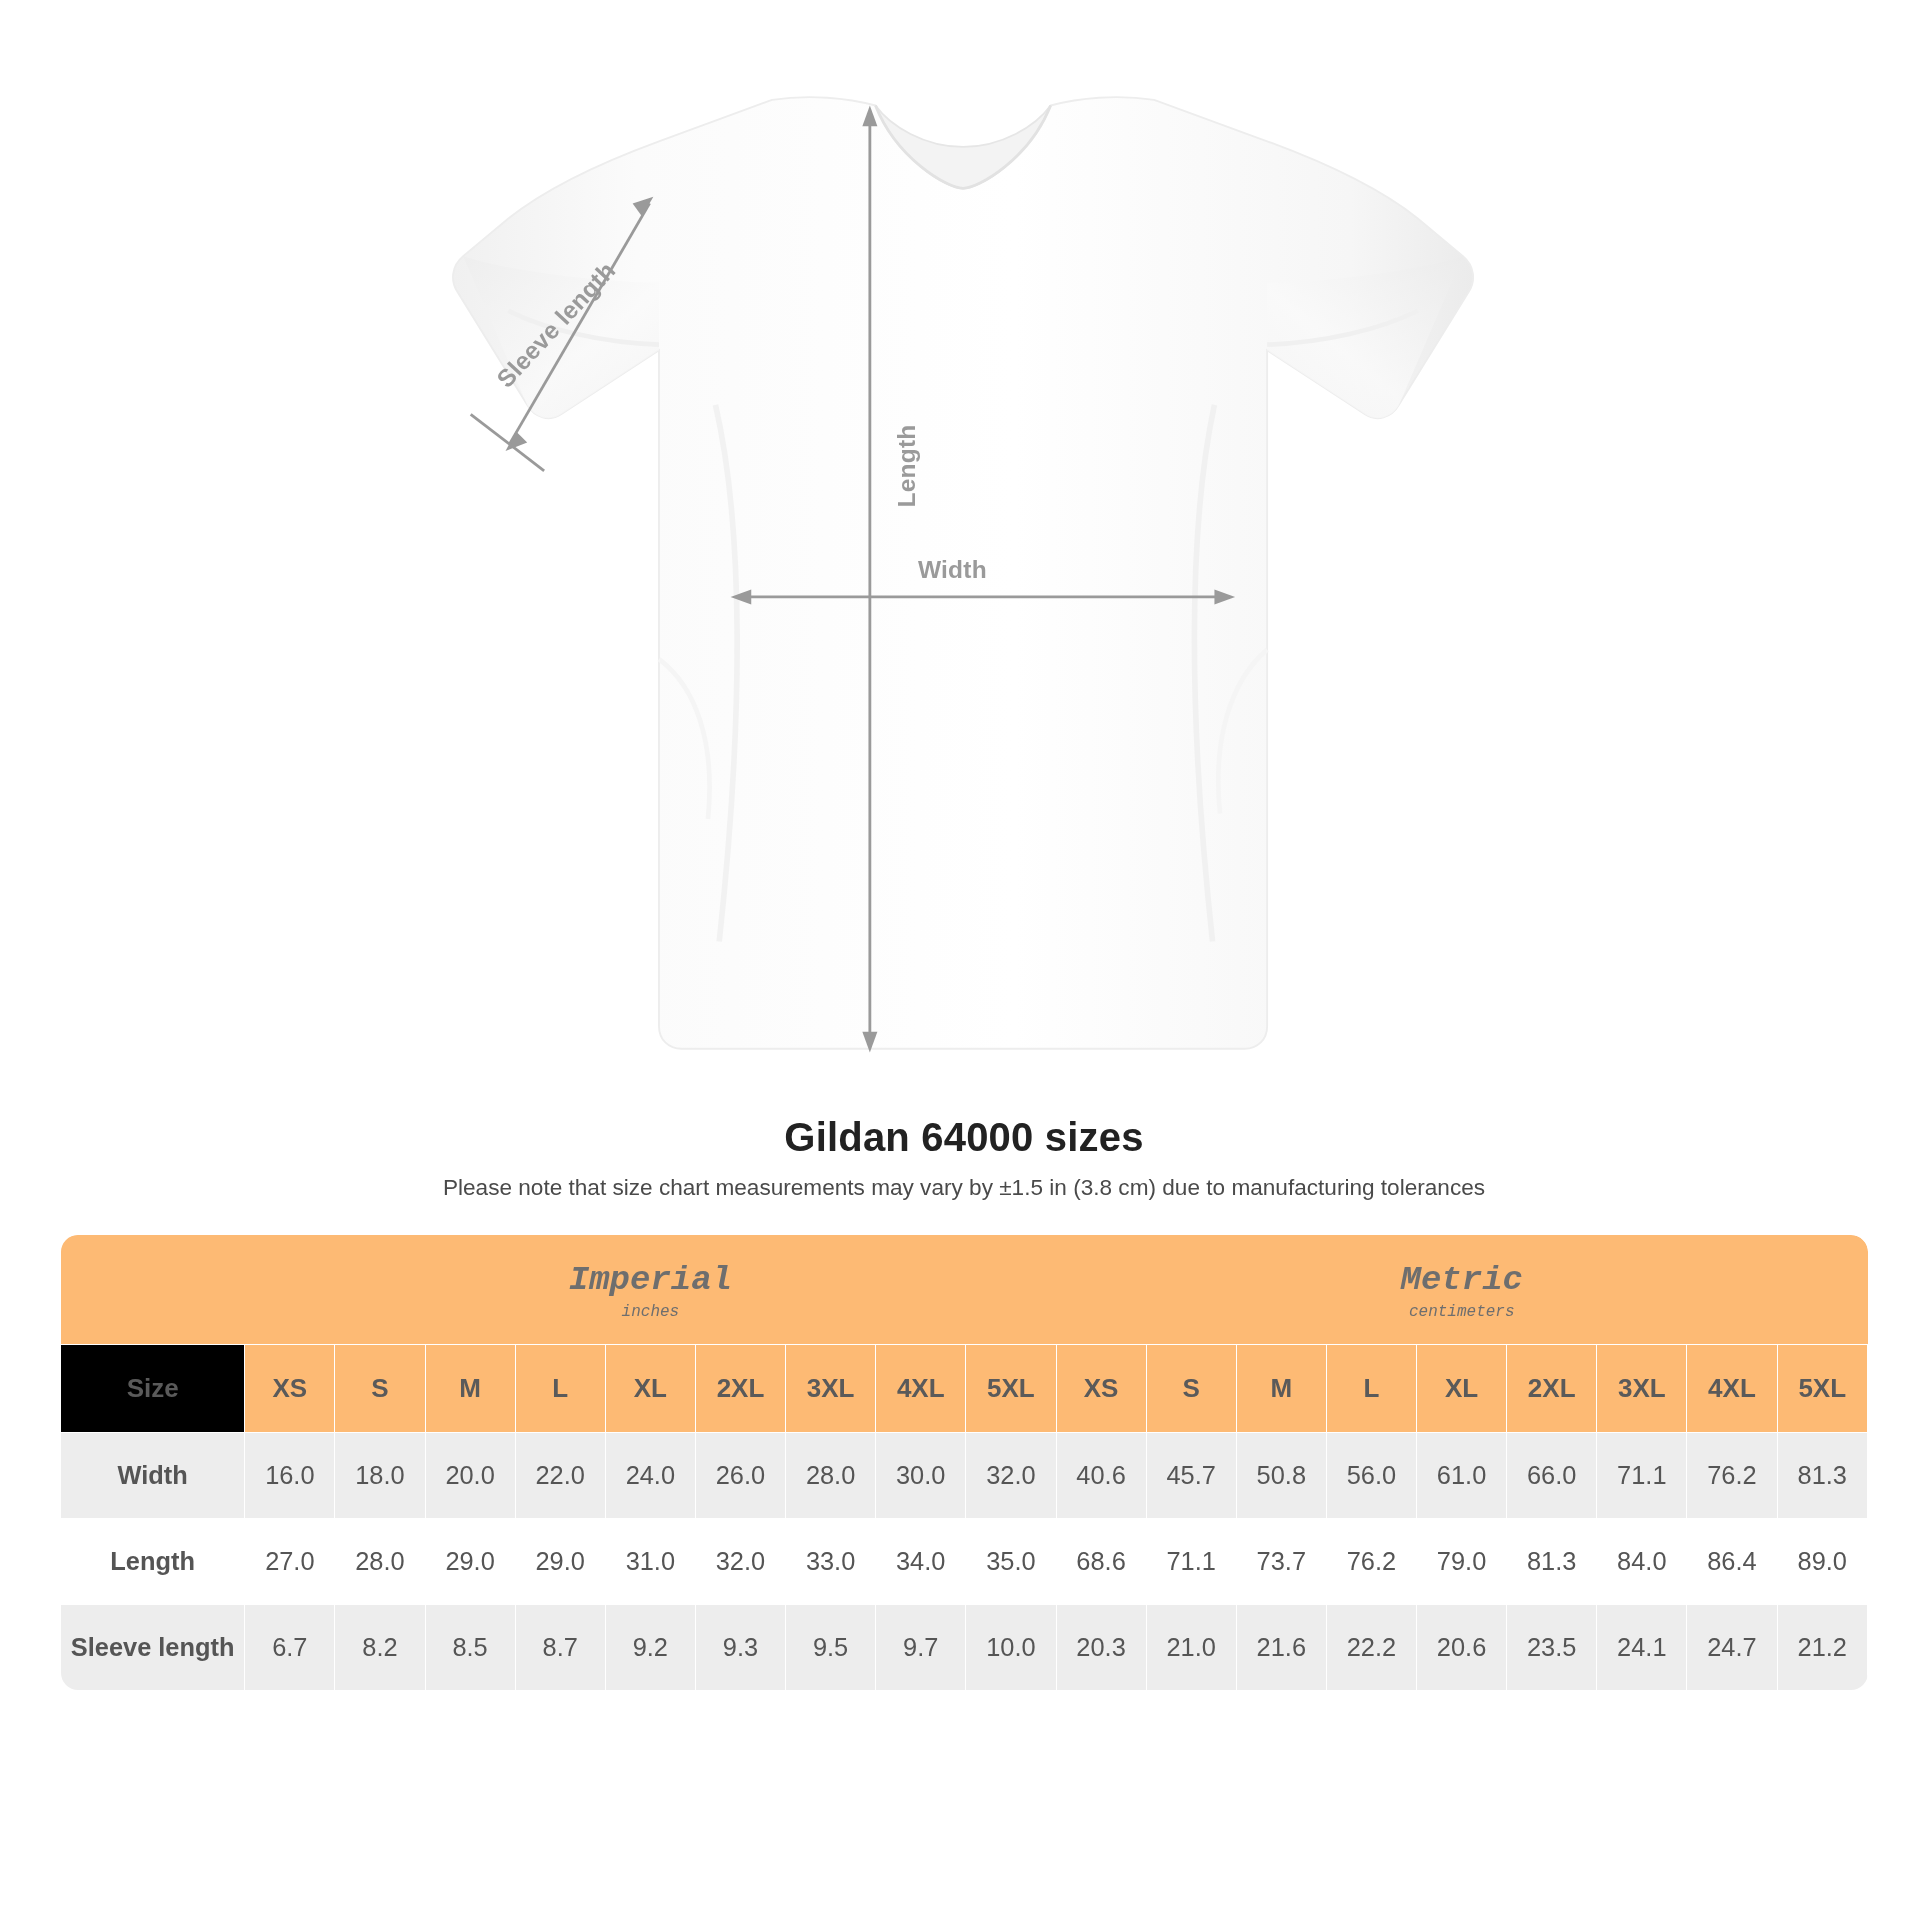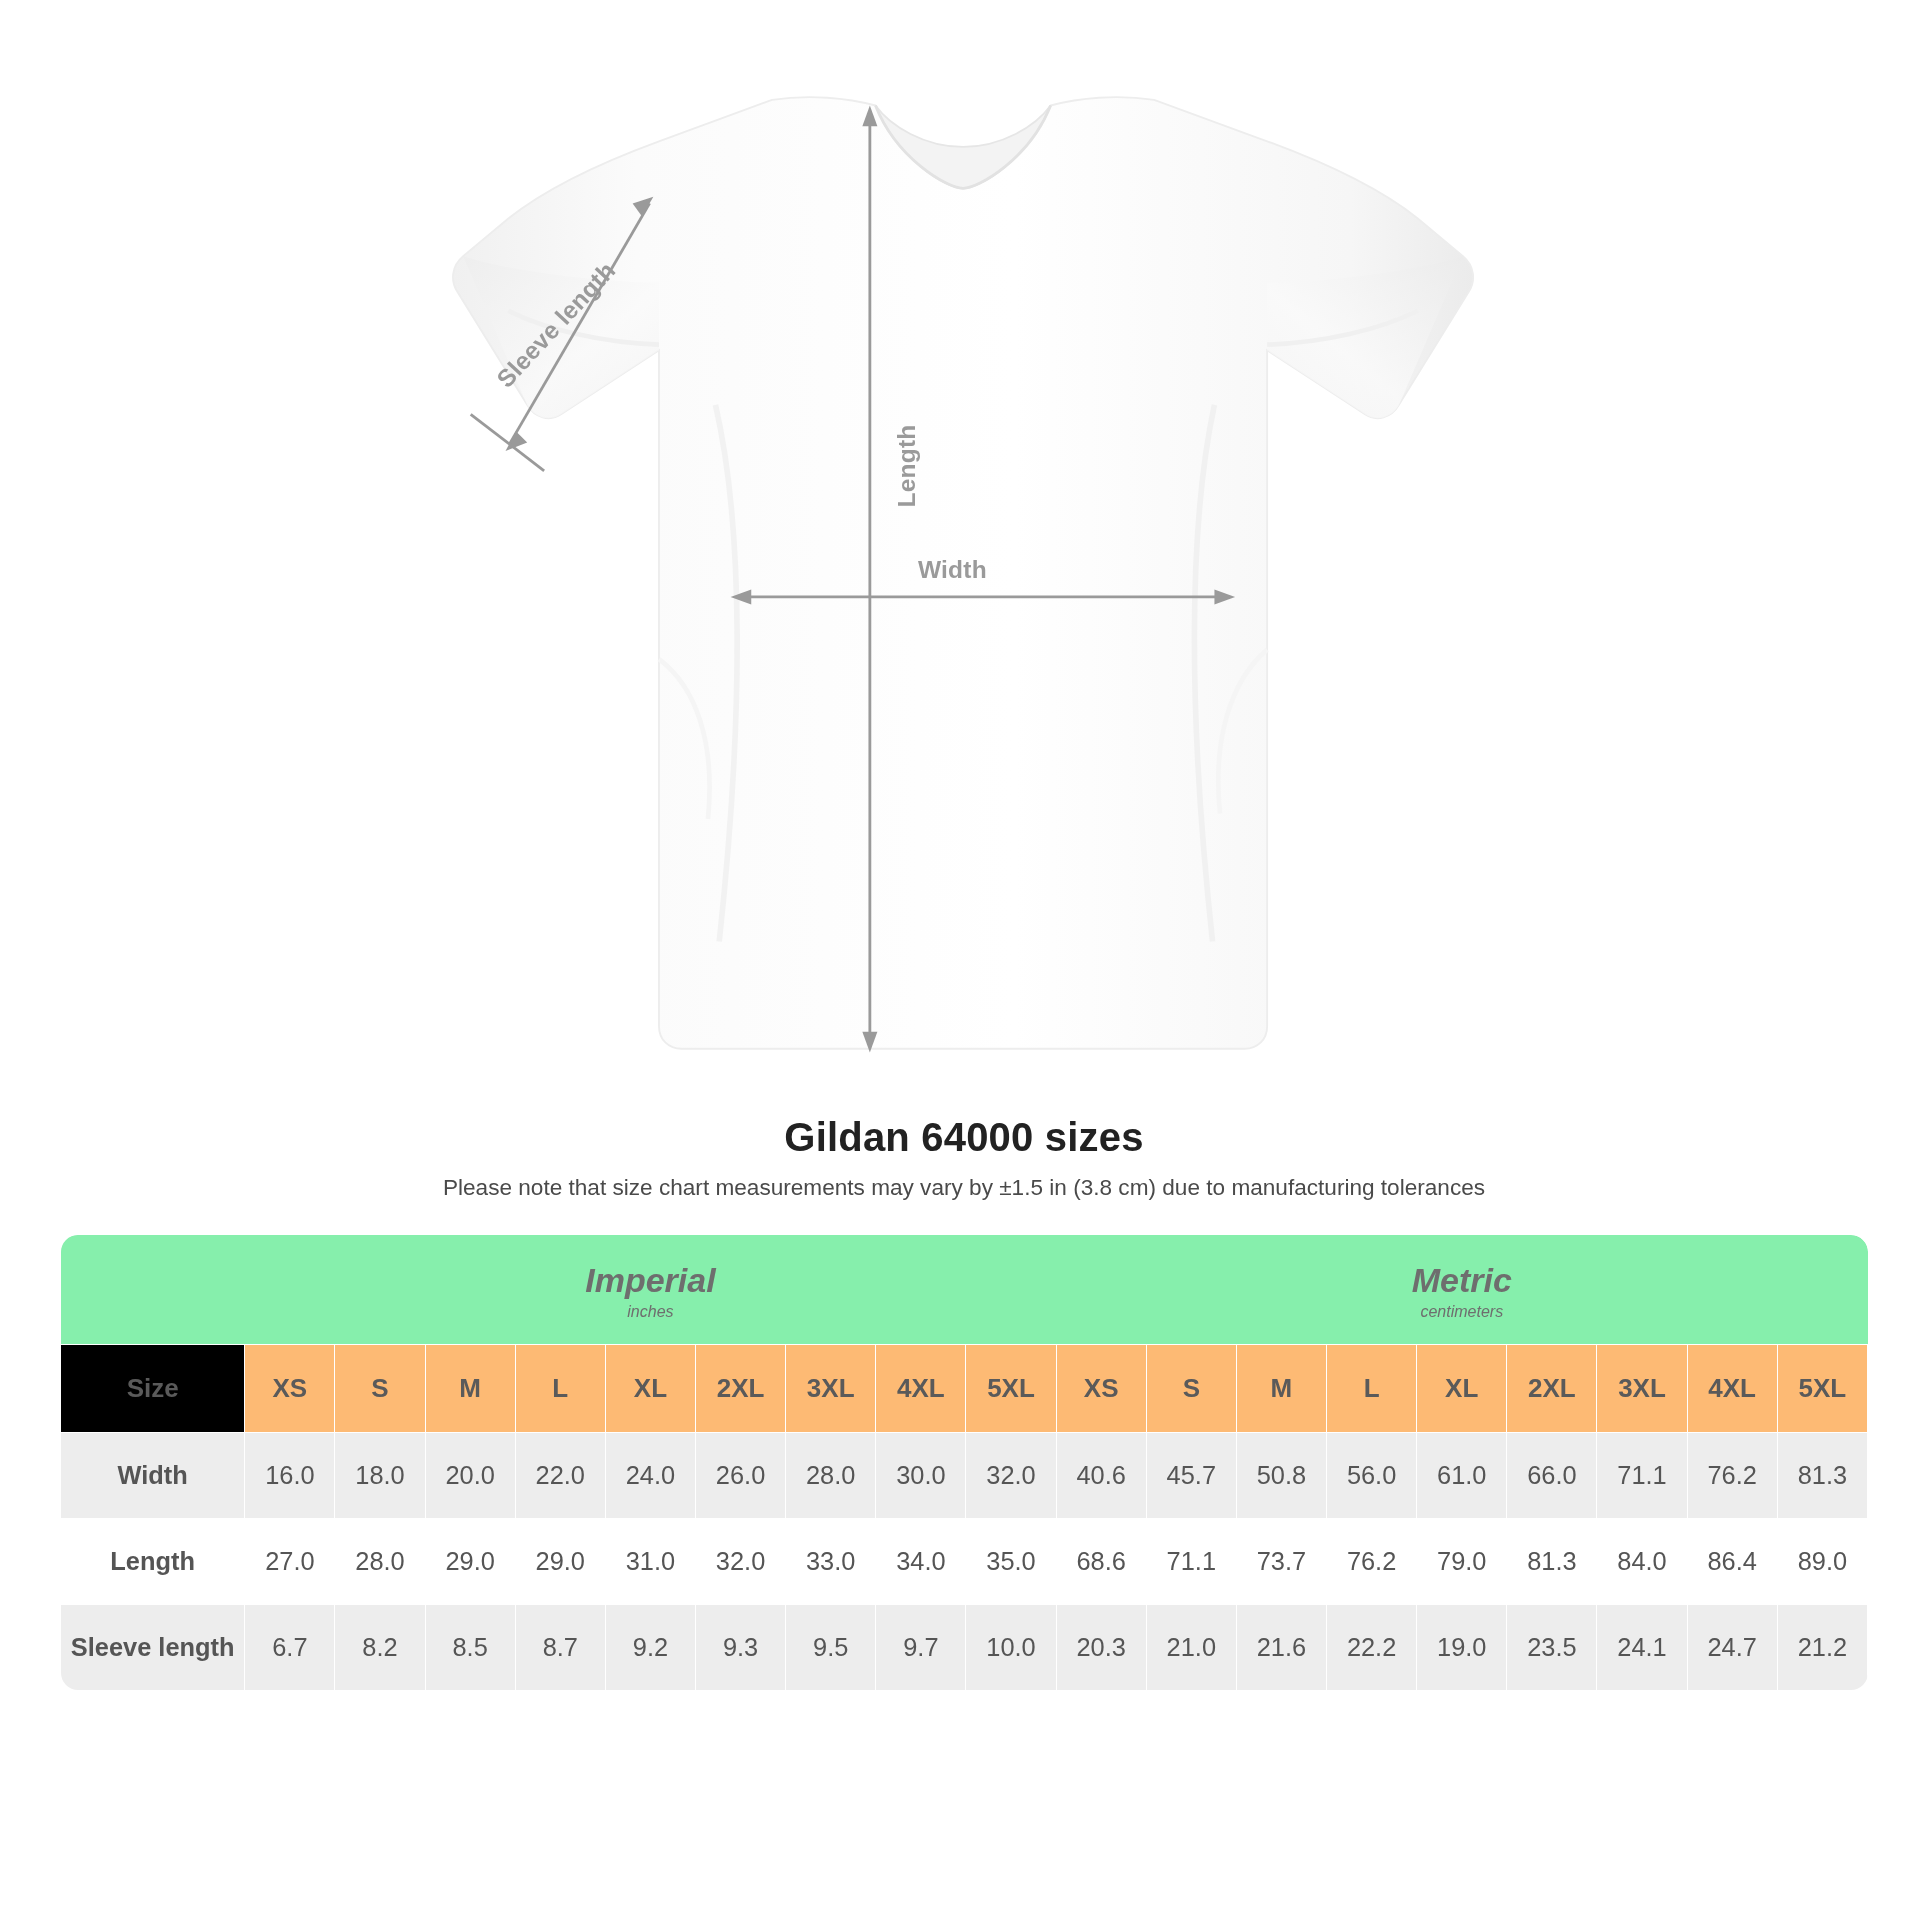--- a/index.html
+++ b/index.html
@@ -85,23 +85,24 @@
     table-layout: fixed;
   }
   table.size-table td, table.size-table th {
     border: 0.9px solid #ffffff;
     text-align: center;
     vertical-align: middle;
     font-size: 24.5px;
     color: #555555;
   }
   tr.unit-row td {
-    background: #86efac;
+    background: #fdba74;
     border: none;
     padding: 24.5px 0 21px 0;
+    font-family: Liberation Mono, monospace;
   }
   .unit-name {
     font-size: 34px;
     font-weight: bold;
     font-style: italic;
     color: #6e6e6e;
     line-height: 1.25;
   }
   .unit-sub {
     font-size: 16px;
@@ -332,21 +333,21 @@
           <td>8.7</td>
           <td>9.2</td>
           <td>9.3</td>
           <td>9.5</td>
           <td>9.7</td>
           <td>10.0</td>
           <td>20.3</td>
           <td>21.0</td>
           <td>21.6</td>
           <td>22.2</td>
-          <td>19.0</td>
+          <td>20.6</td>
           <td>23.5</td>
           <td>24.1</td>
           <td>24.7</td>
           <td class="corner-br">21.2</td>
         </tr>
       </tbody>
     </table>
   </div>
 
 </div>

